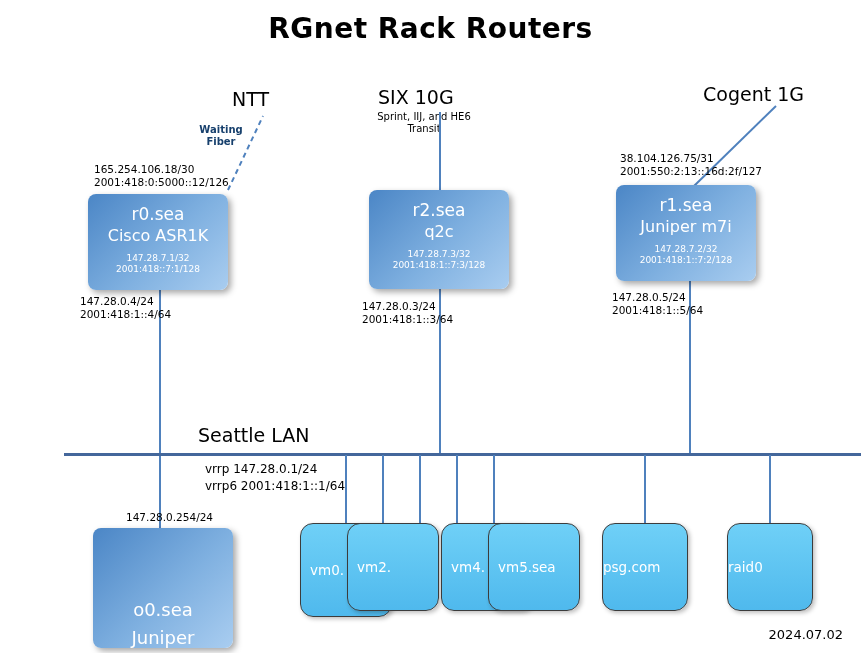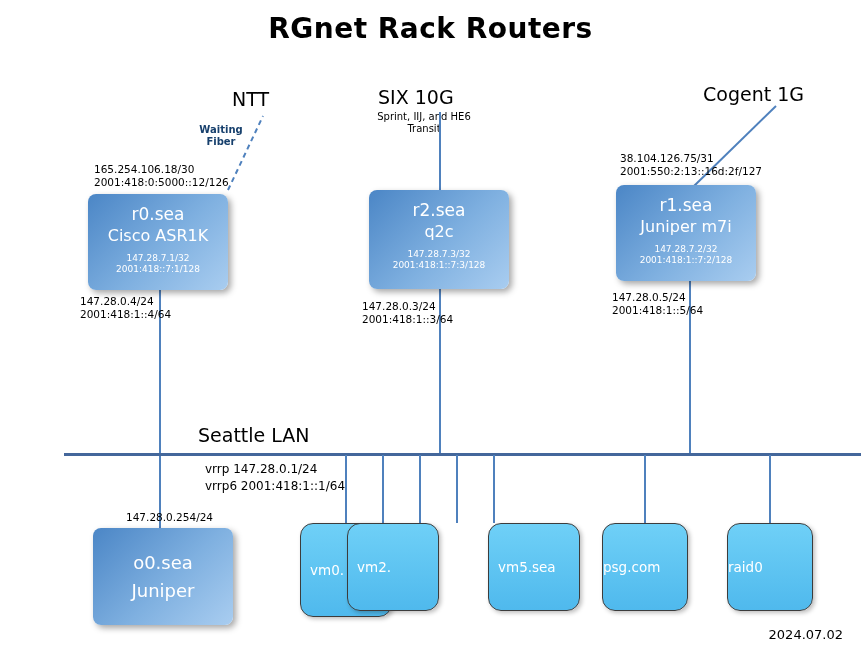--- a/index.html
+++ b/index.html
@@ -129,30 +129,33 @@
 
   <div class="abs vline" style="left:345px;top:455px;height:68px;"></div>
   <div class="abs vline" style="left:382px;top:455px;height:68px;"></div>
   <div class="abs vline" style="left:419px;top:455px;height:68px;"></div>
   <div class="abs vline" style="left:456px;top:455px;height:68px;"></div>
   <div class="abs vline" style="left:493px;top:455px;height:68px;"></div>
   <div class="abs vline" style="left:644px;top:455px;height:68px;"></div>
   <div class="abs vline" style="left:769px;top:455px;height:68px;"></div>
 
   <div class="abs ip-label" style="left:126px;top:511px;">147.28.0.254/24</div>
-  <div class="abs router-box" style="left:93px;top:528px;height:97px;justify-content:center;padding-top:0;">
+  <div class="abs router-box" style="left:93px;top:528px;height:120px;justify-content:flex-end;padding-top:0;">
     <div class="router-name" style="font-size:18px;">o0.sea</div>
     <div class="router-model" style="font-size:18px;margin-top:6px;">Juniper</div>
   </div>
 
   <div class="abs host-box" style="left:300px;top:523px;width:92px;height:94px;z-index:1;">
     <span class="hlabel left">vm0.</span>
   </div>
   <div class="abs host-box" style="left:347px;top:523px;width:92px;height:88px;z-index:2;padding-left:12px;">
     <span class="hlabel left">vm2.</span>
+  </div>
+  <div class="abs host-box" style="left:441px;top:523px;width:92px;height:88px;z-index:4;">
+    <span class="hlabel left">vm4.</span>
   </div>
   <div class="abs host-box" style="left:488px;top:523px;width:92px;height:88px;z-index:5;">
     <span class="hlabel left">vm5.sea</span>
   </div>
 
   <div class="abs host-box" style="left:602px;top:523px;width:86px;height:88px;">
     <span class="hlabel center">psg.com</span>
   </div>
   <div class="abs host-box" style="left:727px;top:523px;width:86px;height:88px;">
     <span class="hlabel center">raid0</span>

